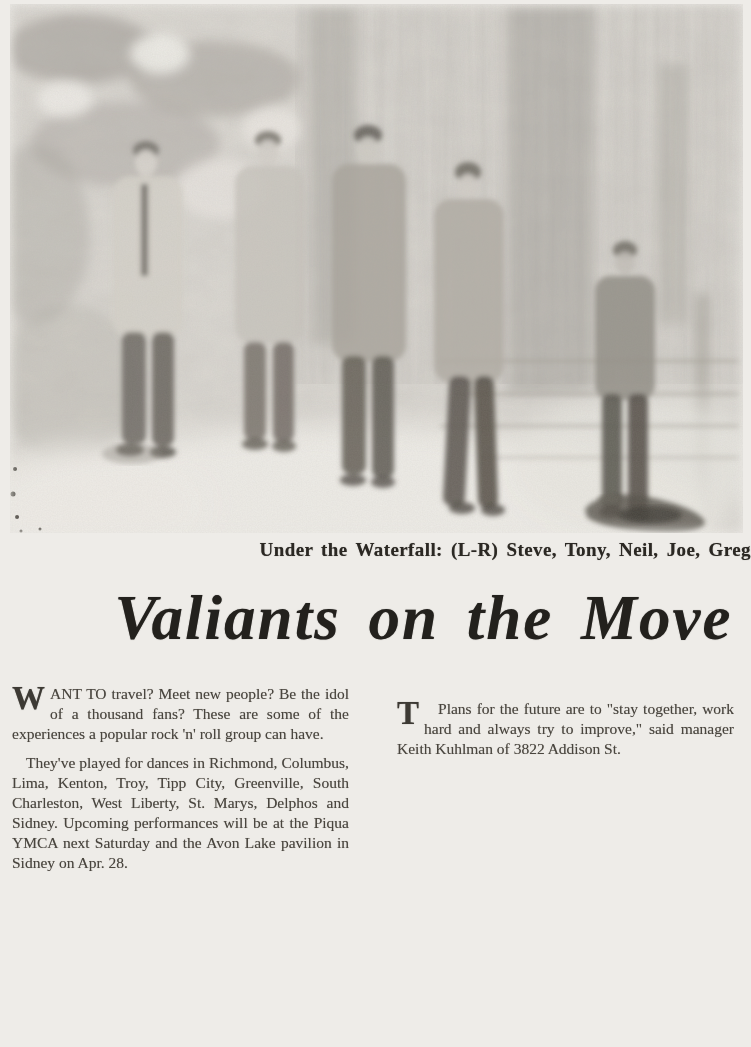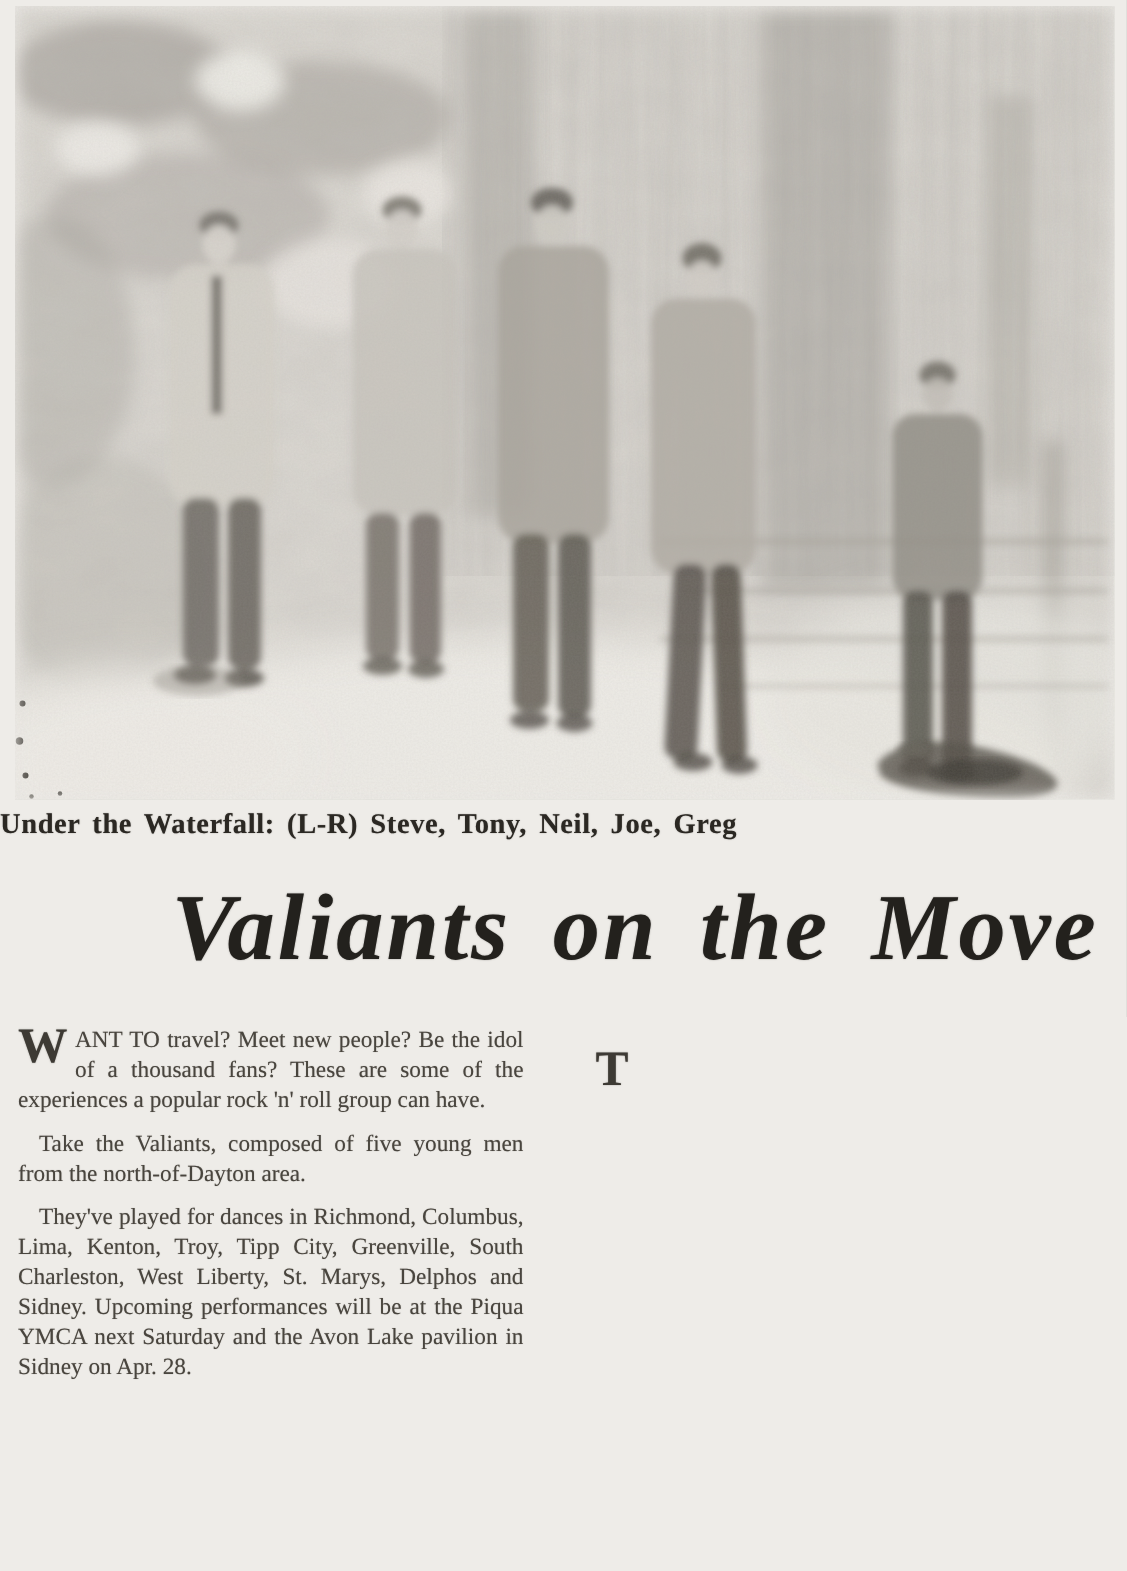--- a/index.html
+++ b/index.html
@@ -7,21 +7,21 @@
     position:relative;width:751px;height:1047px;margin:0 auto;
     background:#eeece8;overflow:hidden;
     font-family:"Liberation Serif","DejaVu Serif",serif;
   }
   
   .photo{position:absolute;left:10px;top:4px;width:733px;height:529px;}
   .photo svg{display:block;width:100%;height:100%;}
   
   .caption{
     position:absolute;top:539px;left:0;width:100%;
-    text-align:left;font-size:19px;font-weight:700;
+    text-align:right;font-size:19px;font-weight:700;
     letter-spacing:.4px;word-spacing:3px;color:#2b2823;
     text-shadow:0 0 .8px rgba(43,40,35,.55);
   }
   
   .headline{
     position:absolute;top:581px;left:0;width:100%;margin:0;
     text-align:center;font-size:63px;line-height:74px;
     font-weight:700;font-style:italic;color:#23211d;
     letter-spacing:2px;word-spacing:10px;
     text-shadow:0 0 1px rgba(35,33,29,.5);
@@ -182,21 +182,21 @@
     </svg>
   </div>
 
   <div class="caption">Under the Waterfall: (L-R) Steve, Tony, Neil, Joe, Greg</div>
 
   <h1 class="headline">Valiants on the Move</h1>
 
   <div class="columns">
     <div class="col">
       <p class="has-drop"><span class="dropcap">W</span><span>ANT TO travel?  Meet new people?  Be the idol of a thousand fans?  These are some of the experiences a popular rock 'n' roll group can have.</span></p>
-      <p>Take the Valiants, composed of five young men from the north-of-Dayton area.</p>
       <p>They've played for dances in Richmond, Columbus, Lima, Kenton, Troy, Tipp City, Greenville, South Charleston, West Liberty, St. Marys, Delphos and Sidney.  Upcoming performances will be at the Piqua YMCA next Saturday and the Avon Lake pavilion in Sidney on Apr. 28.</p>
     </div>
     <div class="col">
       <p class="has-drop gap-before"><span class="dropcap">T</span></p>
+      <p>Plans for the future are to "stay together, work hard and always try to improve," said manager Keith Kuhlman of 3822 Addison St.</p>
     </div>
   </div>
 
 </div>
 
 </body></html>

